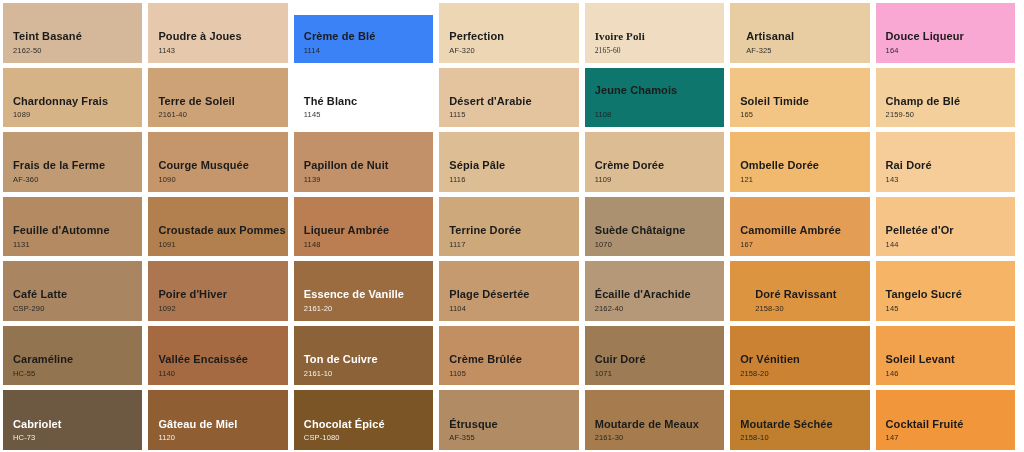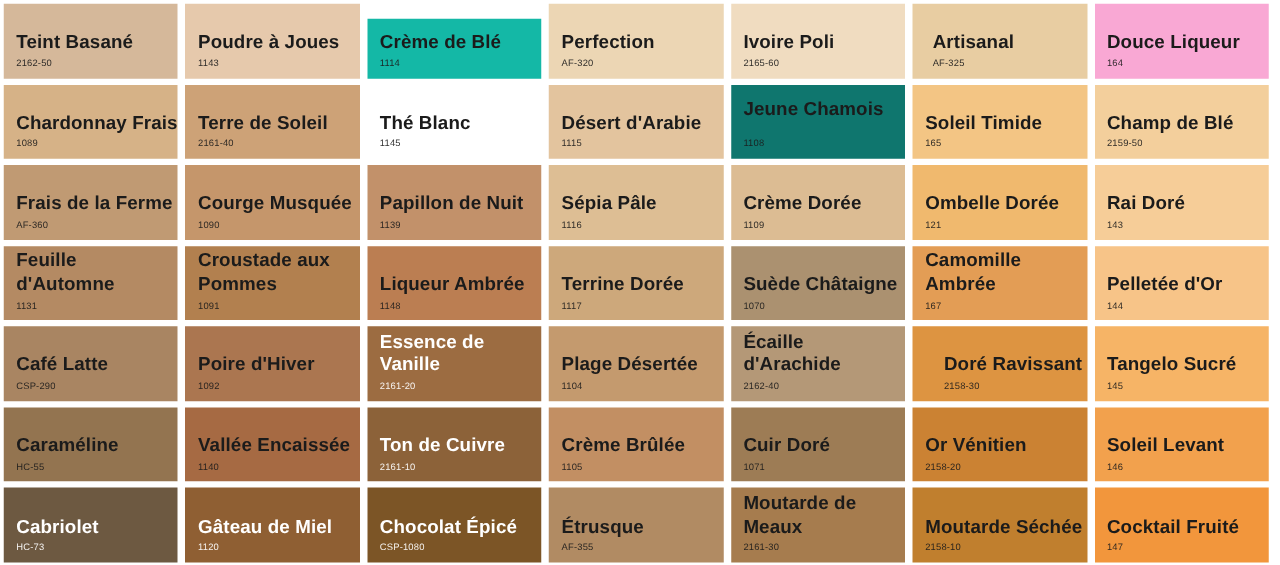--- a/index.html
+++ b/index.html
@@ -28,21 +28,21 @@
   .swatch {
     position: relative;
     display: flex;
     flex-direction: column;
     justify-content: flex-end;
     padding: 0 0 7px 10px;
     box-sizing: border-box;
     overflow: hidden;
   }
   .swatch-name {
-    font-size: 15px;
+    font-size: 11px;
     font-weight: bold;
     letter-spacing: 0.1px;
     line-height: 1.25;
     margin: 0;
   }
   .swatch-code {
     font-size: 7.5px;
     font-weight: normal;
     letter-spacing: 0.15px;
     line-height: 1.3;
@@ -57,29 +57,29 @@
 
 <div id="palette-grid" style="grid-template-columns: repeat(7, 1fr); grid-template-rows: repeat(7, 1fr); background: rgb(255, 255, 255);">
     <div class="swatch text-dark" style="background: rgb(213, 184, 154);">
       <div class="swatch-name">Teint Basané</div>
       <div class="swatch-code">2162-50</div>
     </div>
     <div class="swatch text-dark" style="background: rgb(230, 201, 172);">
       <div class="swatch-name">Poudre à Joues</div>
       <div class="swatch-code">1143</div>
     </div>
-    <div class="swatch text-dark" style="background: #14b8a6; margin-top: 12px;">
+    <div class="swatch text-dark" style="background: #3b82f6; margin-top: 12px;">
       <div class="swatch-name">Crème de Blé</div>
       <div class="swatch-code">1114</div>
     </div>
     <div class="swatch text-dark" style="background: rgb(236, 214, 180);">
       <div class="swatch-name">Perfection</div>
       <div class="swatch-code">AF-320</div>
     </div>
-    <div class="swatch text-dark" style="background: rgb(240, 220, 192);">
+    <div class="swatch text-dark" style="background: rgb(240, 220, 192); font-family: Liberation Serif, serif;">
       <div class="swatch-name">Ivoire Poli</div>
       <div class="swatch-code">2165-60</div>
     </div>
     <div class="swatch text-dark" style="background: rgb(232, 205, 162); padding-left: 16px;">
       <div class="swatch-name">Artisanal</div>
       <div class="swatch-code">AF-325</div>
     </div>
     <div class="swatch text-dark" style="background: #f9a8d4;">
       <div class="swatch-name">Douce Liqueur</div>
       <div class="swatch-code">164</div>

